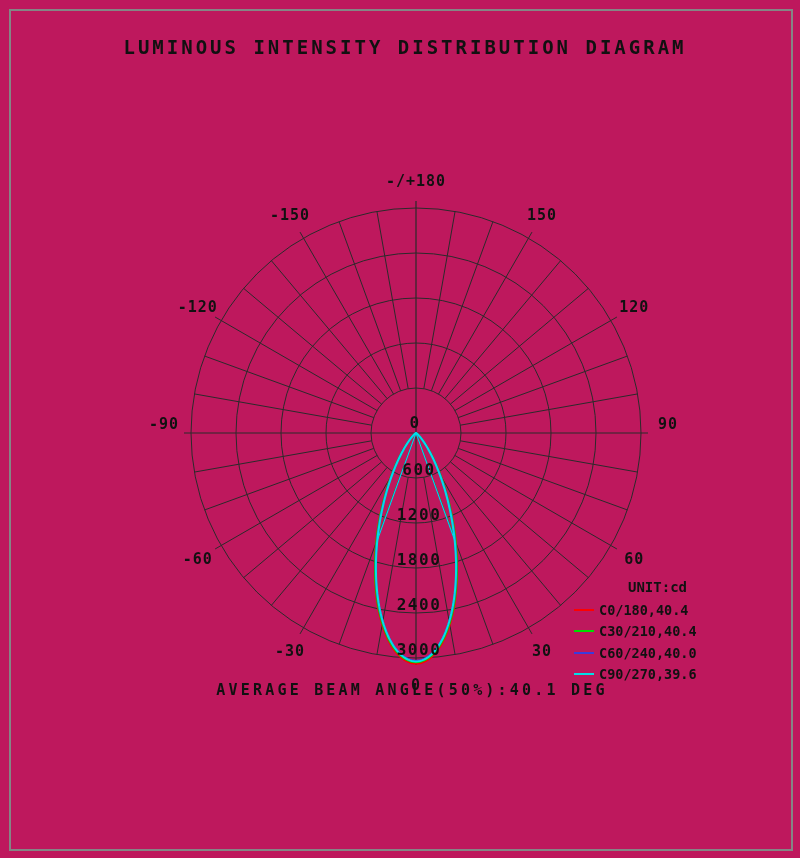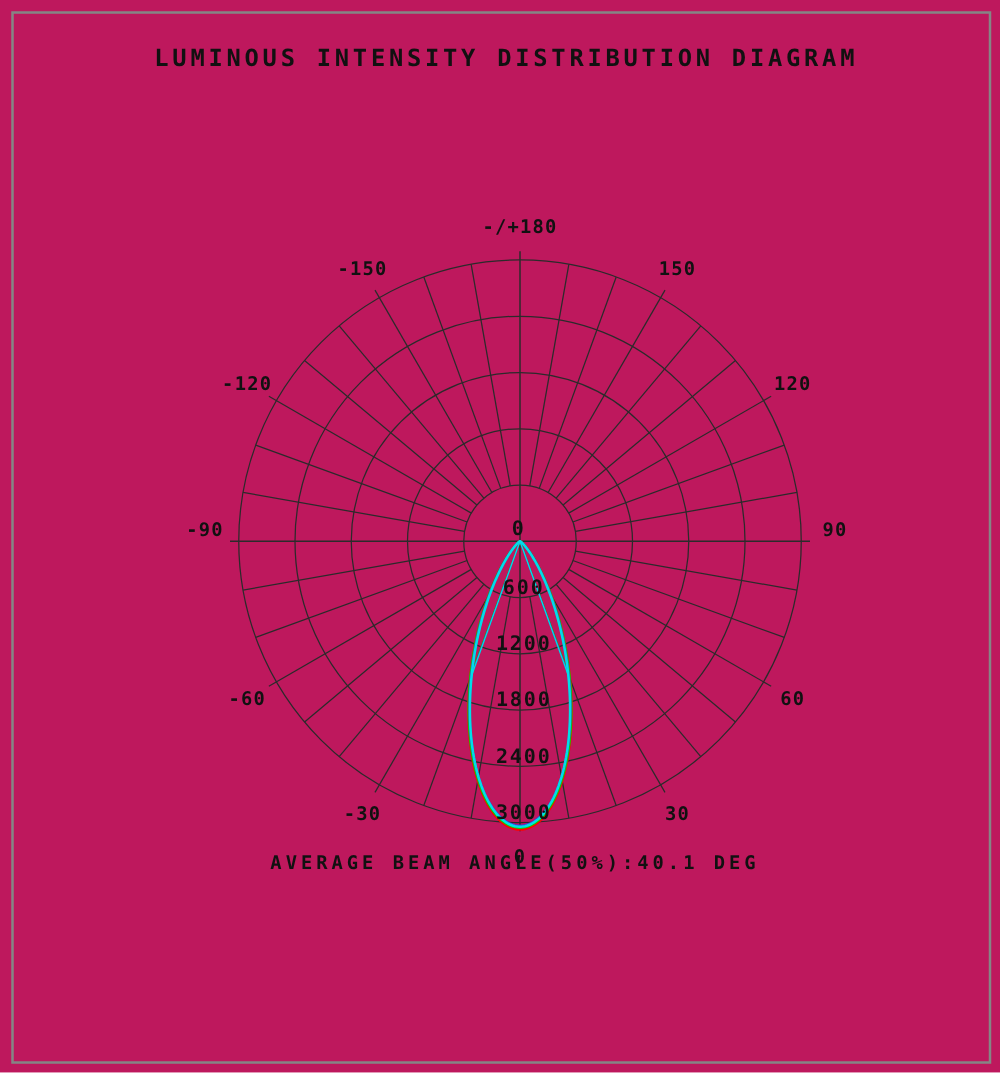--- a/index.html
+++ b/index.html
@@ -91,15 +91,34 @@
       <text x="634.2384017536785" y="312.00000000000006" text-anchor="middle" font-size="15" letter-spacing="1">120</text>
       <text x="542" y="219.76159824632146" text-anchor="middle" font-size="15" letter-spacing="1">150</text>
       <text x="416.00000000000006" y="186" text-anchor="middle" font-size="15" letter-spacing="1">-/+180</text>
       <text x="290" y="656.2384017536785" text-anchor="middle" font-size="15" letter-spacing="1">-30</text>
       <text x="197.76159824632148" y="564" text-anchor="middle" font-size="15" letter-spacing="1">-60</text>
       <text x="164" y="429" text-anchor="middle" font-size="15" letter-spacing="1">-90</text>
       <text x="197.76159824632146" y="312.00000000000006" text-anchor="middle" font-size="15" letter-spacing="1">-120</text>
       <text x="290" y="219.76159824632146" text-anchor="middle" font-size="15" letter-spacing="1">-150</text>
     </svg>
 
+  <div class="legend">
+    <div class="legend-header">UNIT:cd</div>
+    <div class="legend-row">
+      <span class="legend-dash" style="background: rgb(255, 0, 0);"></span>
+      <span class="legend-label">C0/180,40.4</span>
+    </div>
+    <div class="legend-row">
+      <span class="legend-dash" style="background: rgb(0, 221, 0);"></span>
+      <span class="legend-label">C30/210,40.4</span>
+    </div>
+    <div class="legend-row">
+      <span class="legend-dash" style="background: rgb(59, 59, 220);"></span>
+      <span class="legend-label">C60/240,40.0</span>
+    </div>
+    <div class="legend-row">
+      <span class="legend-dash" style="background: rgb(0, 223, 232);"></span>
+      <span class="legend-label">C90/270,39.6</span>
+    </div>
+  </div>
 
   <div class="footer">AVERAGE BEAM ANGLE(50%):40.1 DEG</div>
 </div>
 
 </body></html>

